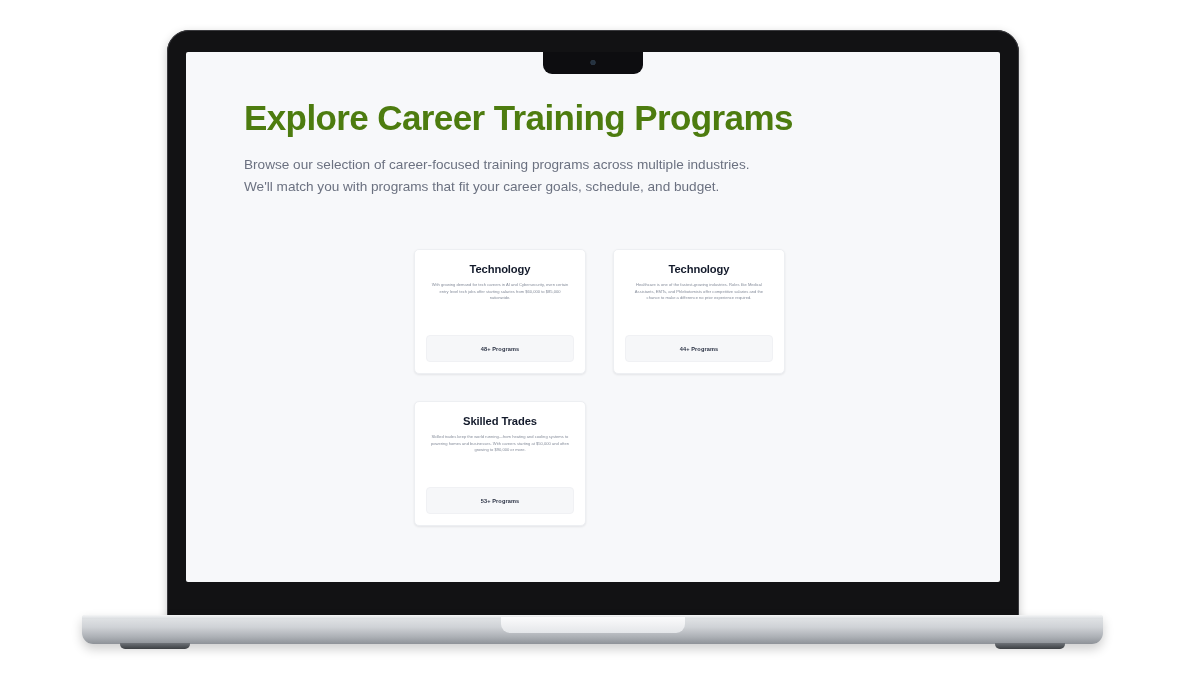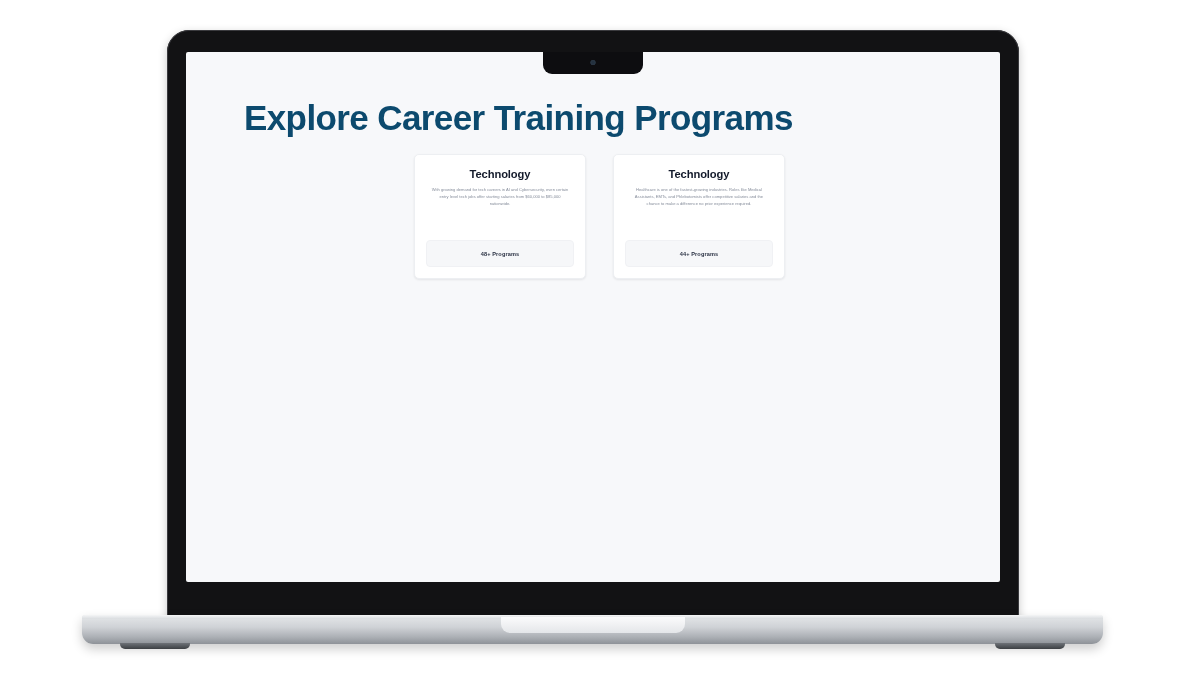--- a/index.html
+++ b/index.html
@@ -125,21 +125,21 @@
     width: 100%;
     height: 100%;
     padding: 45px 58px 0 58px;
   }
 
   #page-title {
     font-size: 35px;
     line-height: 1.18;
     font-weight: 700;
     letter-spacing: -0.6px;
-    color: #0c4a6e;
+    color: #4d7c0f;
     margin-bottom: 16px;
   }
 
   #page-subtitle {
     font-size: 13.6px;
     line-height: 1.58;
     color: #6b7180;
     max-width: 510px;
     margin-bottom: 52px;
   }
@@ -205,36 +205,42 @@
 <div id="stage">
 
   <div id="laptop-lid">
     <div id="laptop-lid-rim"></div>
 
     <div id="screen">
       <div id="page">
 
         <h1 id="page-title">Explore Career Training Programs</h1>
 
+        <p id="page-subtitle">Browse our selection of career-focused training programs across multiple industries. We'll match you with programs that fit your career goals, schedule, and budget.</p>
 
         <div id="card-grid">
 
           <div class="card">
             <div class="card-title">Technology</div>
             <div class="card-desc">With growing demand for tech careers in AI and Cybersecurity, even certain entry level tech jobs offer starting salaries from $60,000 to $85,000 nationwide.</div>
             <div class="card-cta">48+ Programs</div>
           </div>
 
 
           <div class="card">
             <div class="card-title">Technology</div>
             <div class="card-desc">Healthcare is one of the fastest-growing industries. Roles like Medical Assistants, EMTs, and Phlebotomists offer competitive salaries and the chance to make a difference no prior experience required.</div>
             <div class="card-cta">44+ Programs</div>
           </div>
 
+          <div class="card">
+            <div class="card-title">Skilled Trades</div>
+            <div class="card-desc">Skilled trades keep the world running—from heating and cooling systems to powering homes and businesses. With careers starting at $50,000 and often growing to $90,000 or more.</div>
+            <div class="card-cta">53+ Programs</div>
+          </div>
 
         </div>
       </div>
     </div>
 
     <div id="notch">
       <div id="camera-dot"></div>
     </div>
   </div>
 

